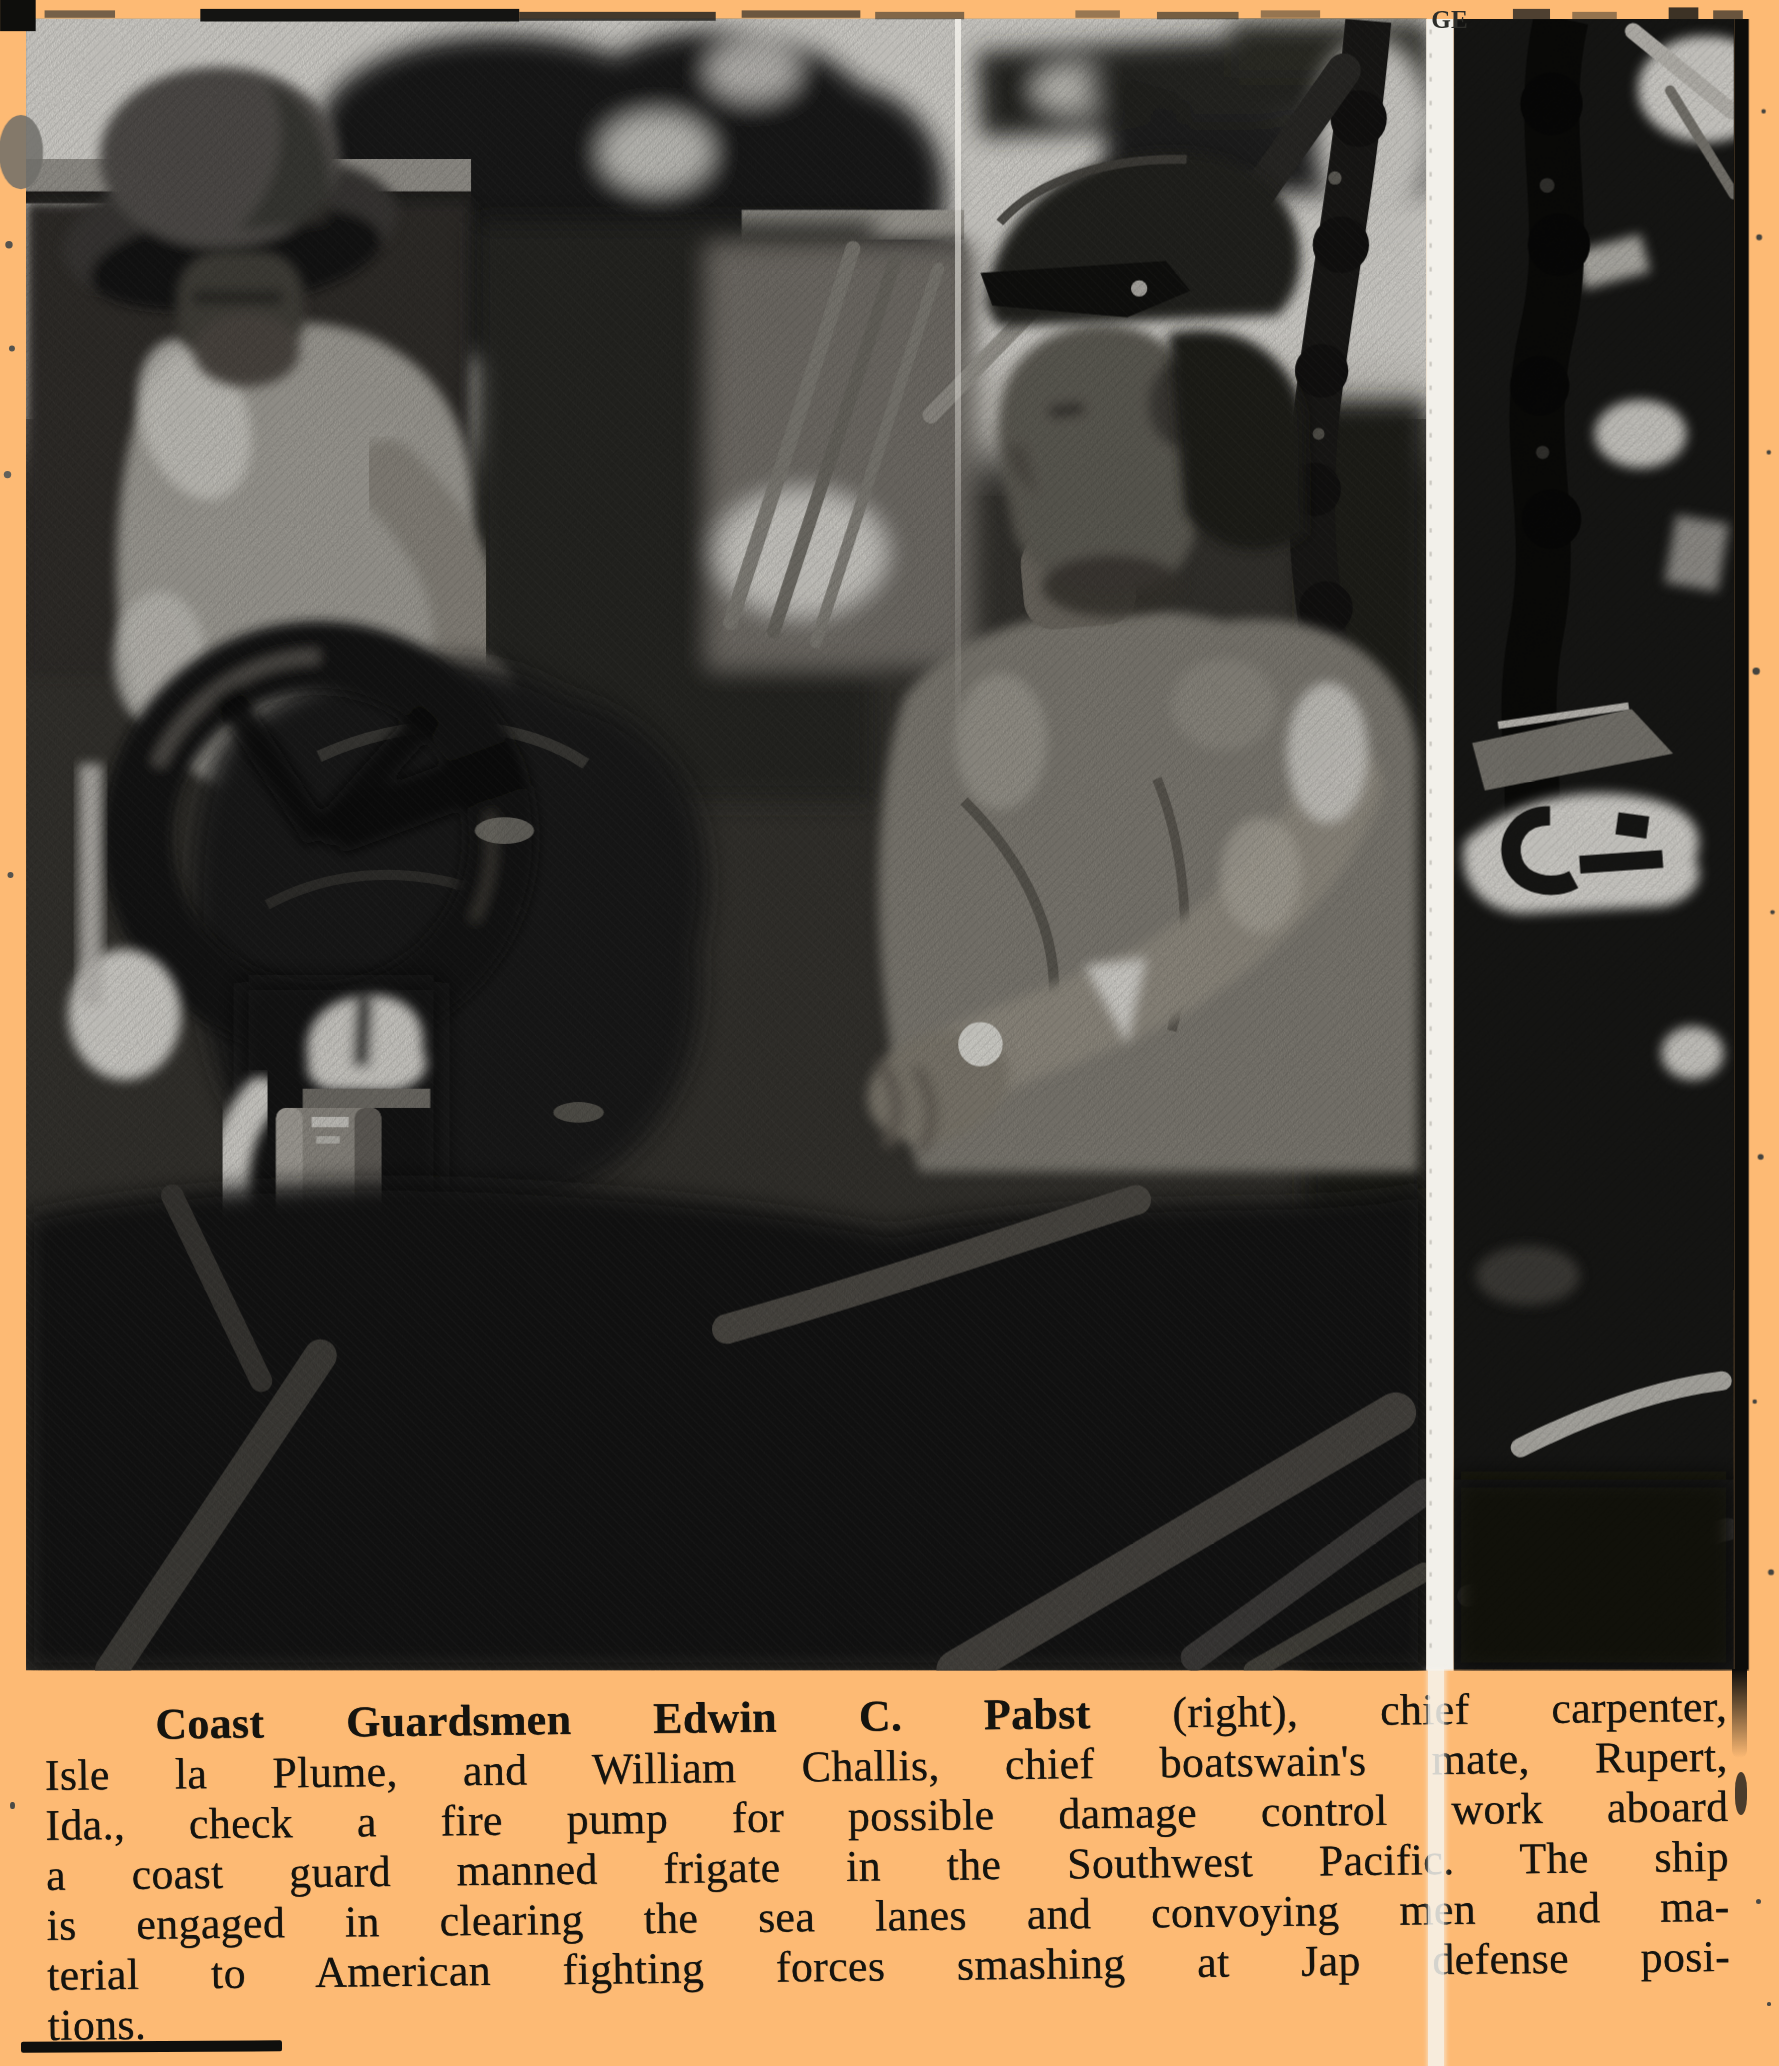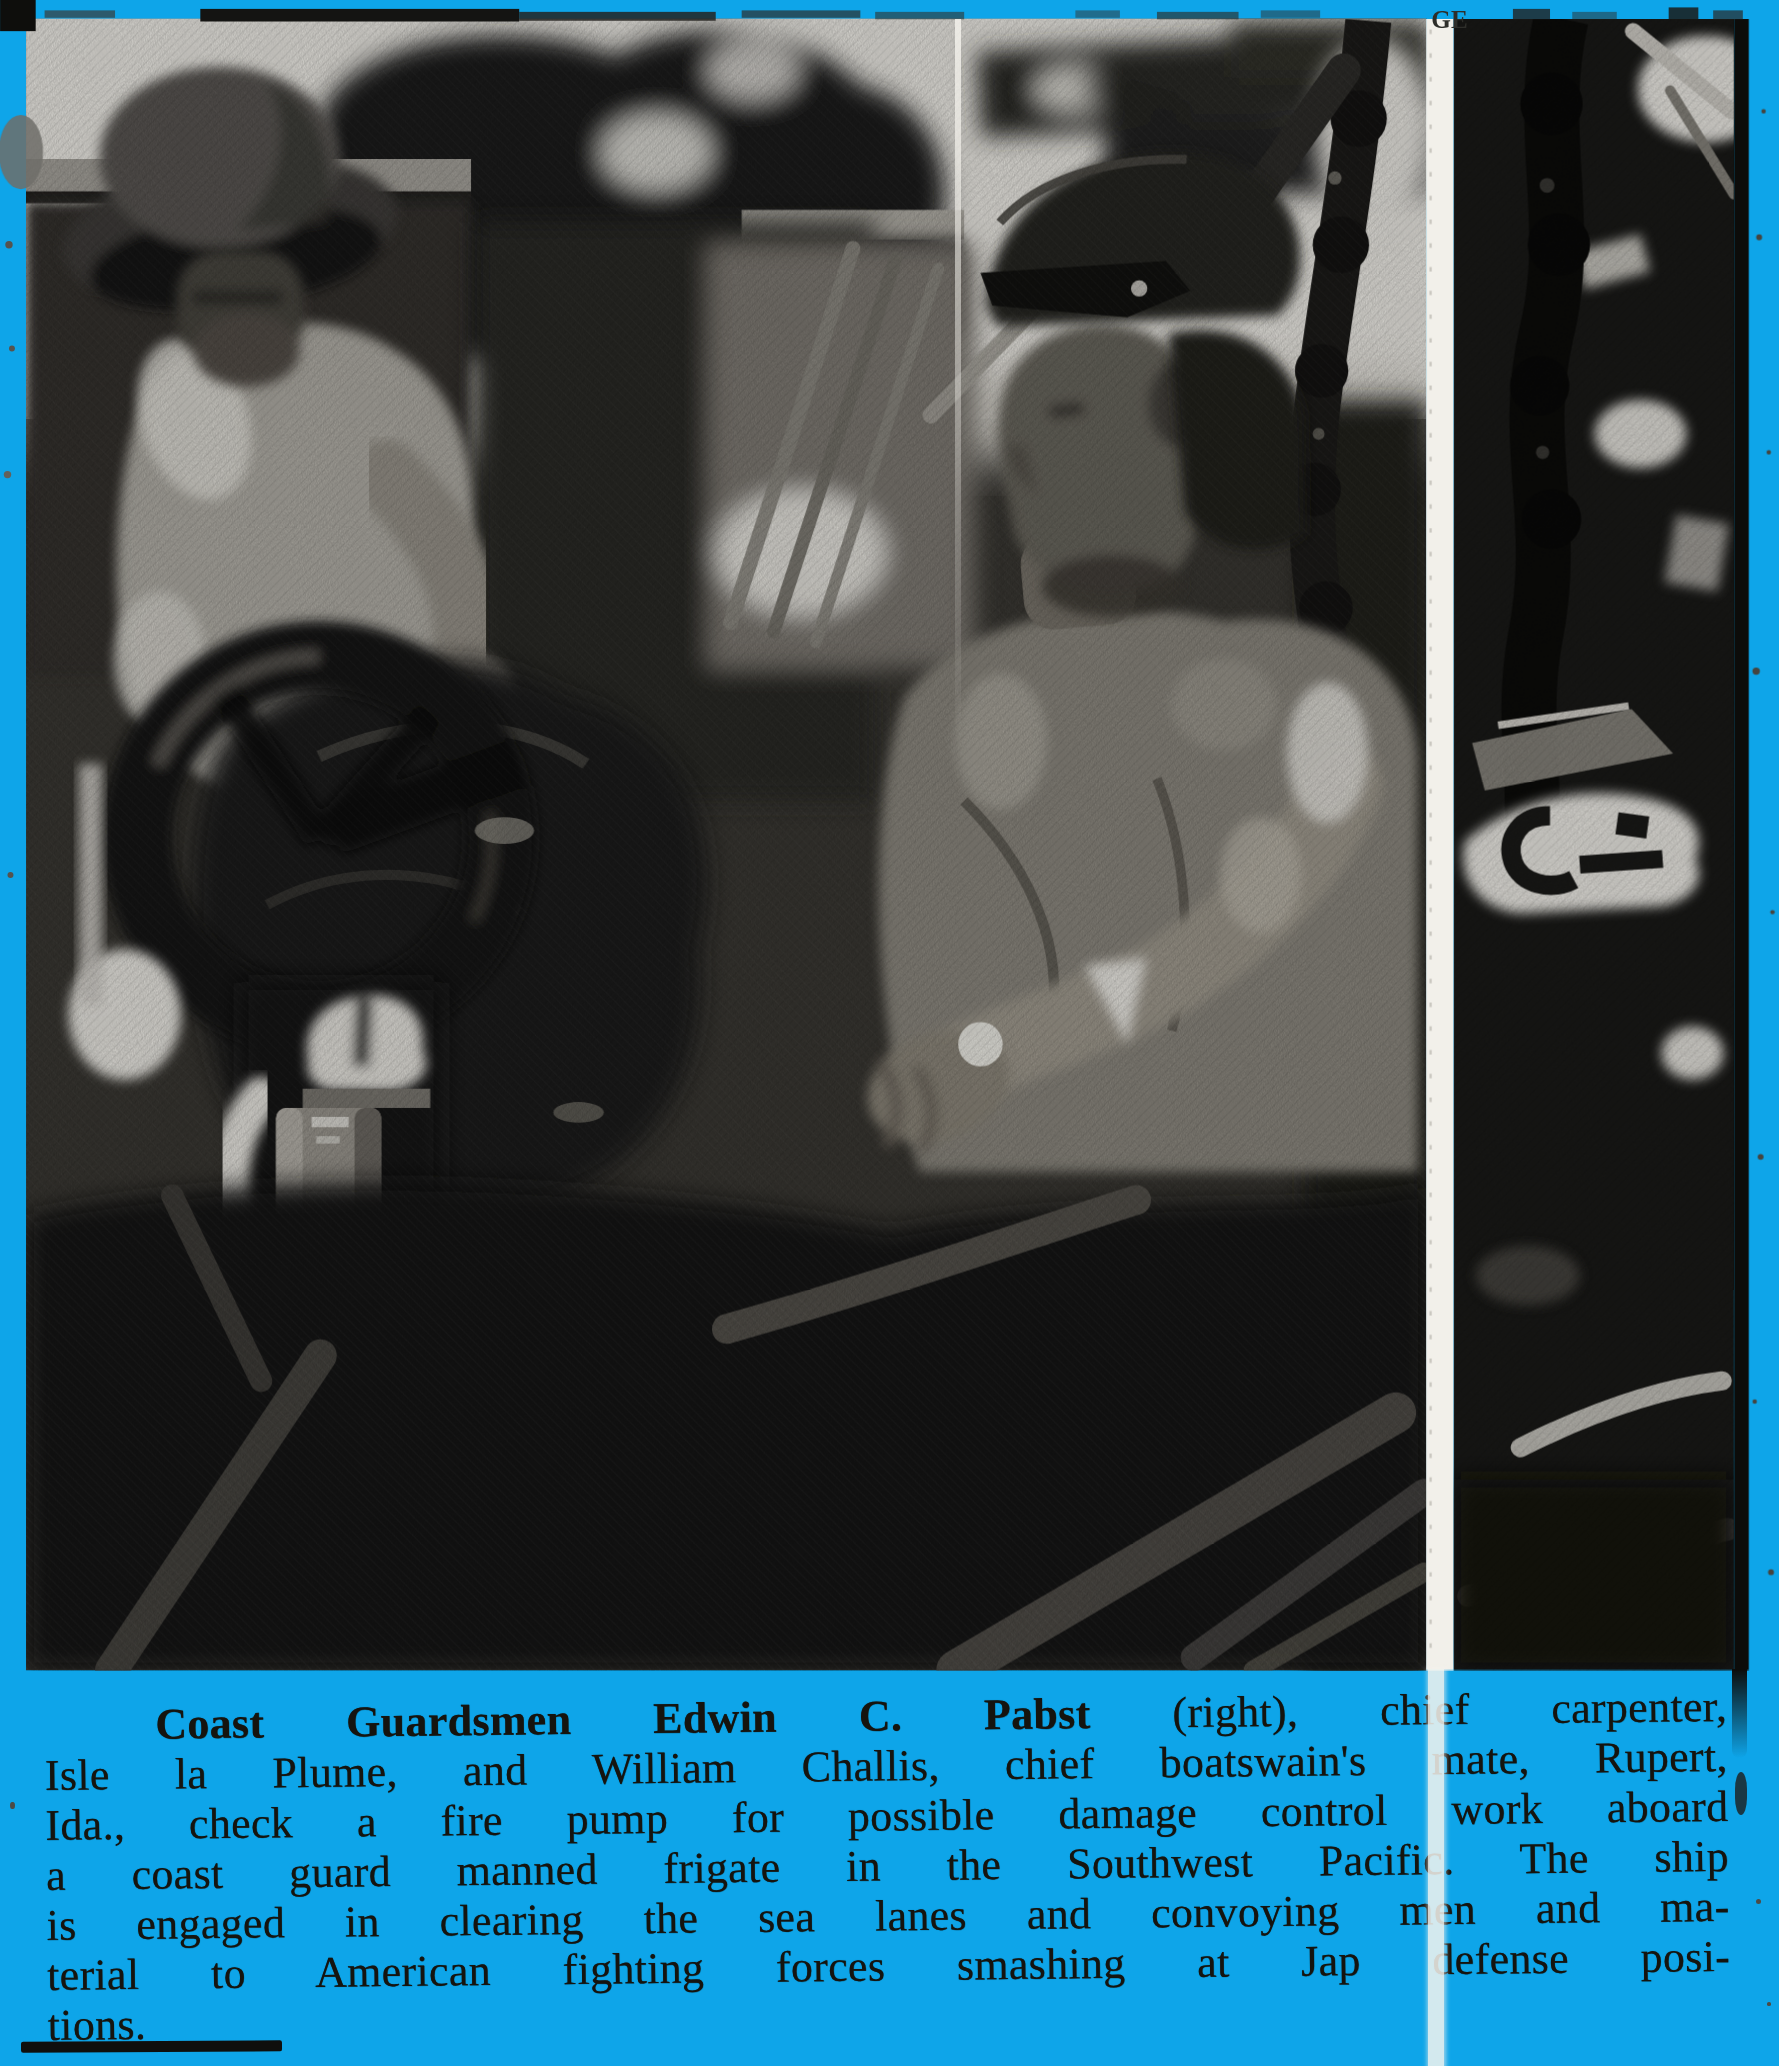--- a/index.html
+++ b/index.html
@@ -1,16 +1,16 @@
 <!DOCTYPE html>
 <html style="font-size:12px"><head>
 <meta charset="utf-8">
 <style>
   html,body{margin:0;padding:0;background:#e9e7e2;}
-  .page{position:relative;width:1780px;height:2066px;background:#0ea5e9;overflow:hidden;
+  .page{position:relative;width:1780px;height:2066px;background:#fdba74;overflow:hidden;
         font-family:"Liberation Serif","DejaVu Serif",serif;}
   .photo-svg{position:absolute;left:0;top:0;width:1780px;height:1676px;display:block;}
 
   
   .caption{position:absolute;left:44px;top:1701px;width:1683px;
            transform:rotate(-0.65deg);transform-origin:0 0;
            font-size:44px;line-height:50px;color:#15140f;letter-spacing:0.3px;
            text-shadow:0 0 0.7px rgba(21,20,15,.6),0.4px 0.4px 0 rgba(21,20,15,.3);}
   .cap-line{margin:0;text-align:justify;text-align-last:justify;text-justify:inter-word;}
   .cap-line.first{padding-left:111px;}

